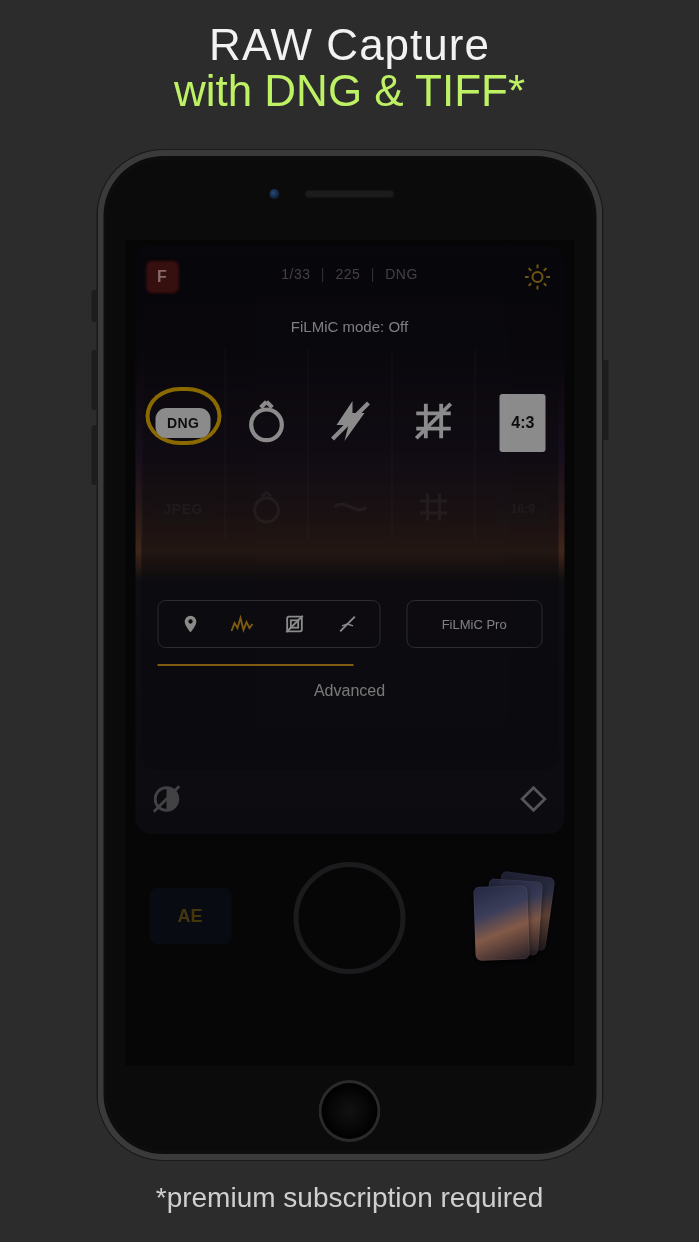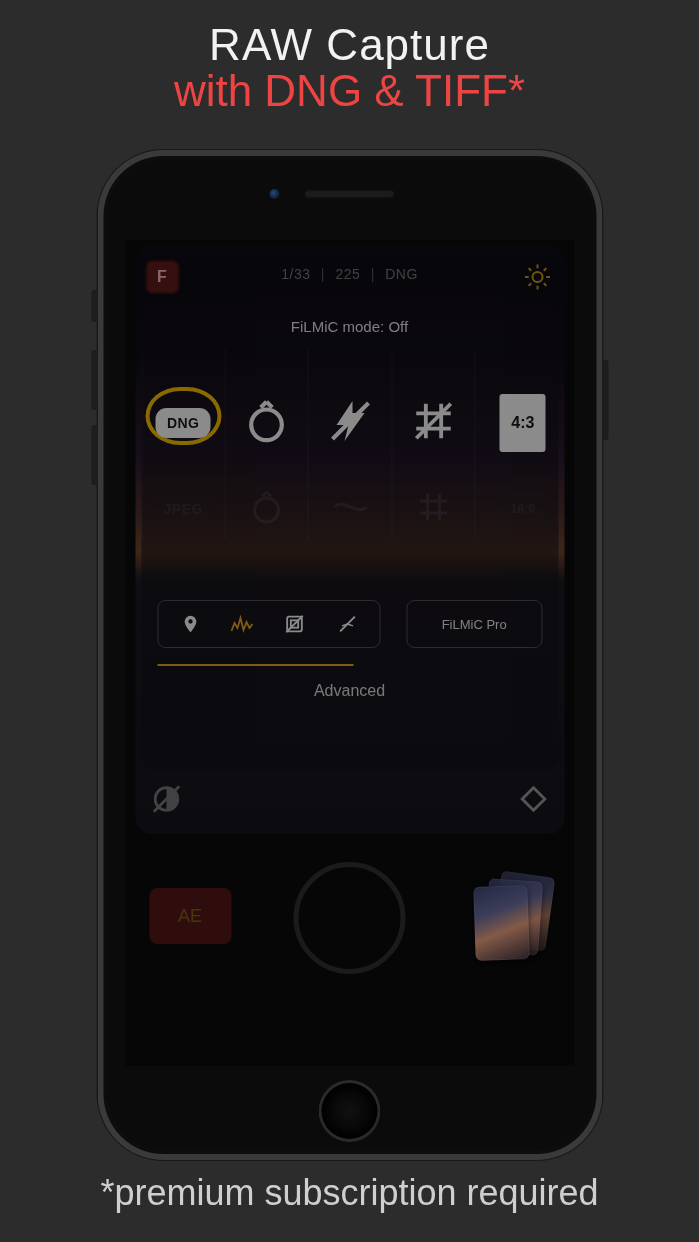--- a/index.html
+++ b/index.html
@@ -16,30 +16,30 @@
     padding-top: 20px;
     font-weight: 300;
     font-size: 44px;
     letter-spacing: 1px;
     color: #f2f2f2;
   }
   .promo-subtitle {
     text-align: center;
     font-weight: 300;
     font-size: 44px;
-    color: #ef4444;
+    color: #bef264;
     margin-top: -4px;
   }
   .promo-footnote {
     position: absolute;
     bottom: 28px;
     left: 0; right: 0;
     text-align: center;
     font-weight: 300;
-    font-size: 36px;
+    font-size: 28px;
     color: #cfcfcf;
   }
 
   .phone {
     position: absolute;
     top: 150px;
     left: 50%;
     transform: translateX(-50%);
     width: 505px;
     height: 1010px;
@@ -190,22 +190,22 @@
   }
   .bi-left  { position:absolute; left:14px;  top:4px; }
   .bi-right { position:absolute; right:14px; top:4px; }
 
   .controls {
     position:absolute; left:0; right:0; bottom:0; top:600px;
   }
   .ae-btn {
     position:absolute; left:24px; top:48px;
     width:82px; height:56px; border-radius:8px;
-    background:#7f1d1d;
-    color:#b8911c; font-weight:400; font-size:18px;
+    background:#0f172a;
+    color:#b8911c; font-weight:700; font-size:18px;
     display:flex; align-items:center; justify-content:center;
     opacity:.55;
   }
   .shutter {
     position:absolute; left:50%; top:22px; transform:translateX(-50%);
     width:112px;height:112px;border-radius:50%;
     border:5px solid #2a292c;
     background:#0b0a0c;
   }
   .gallery {

